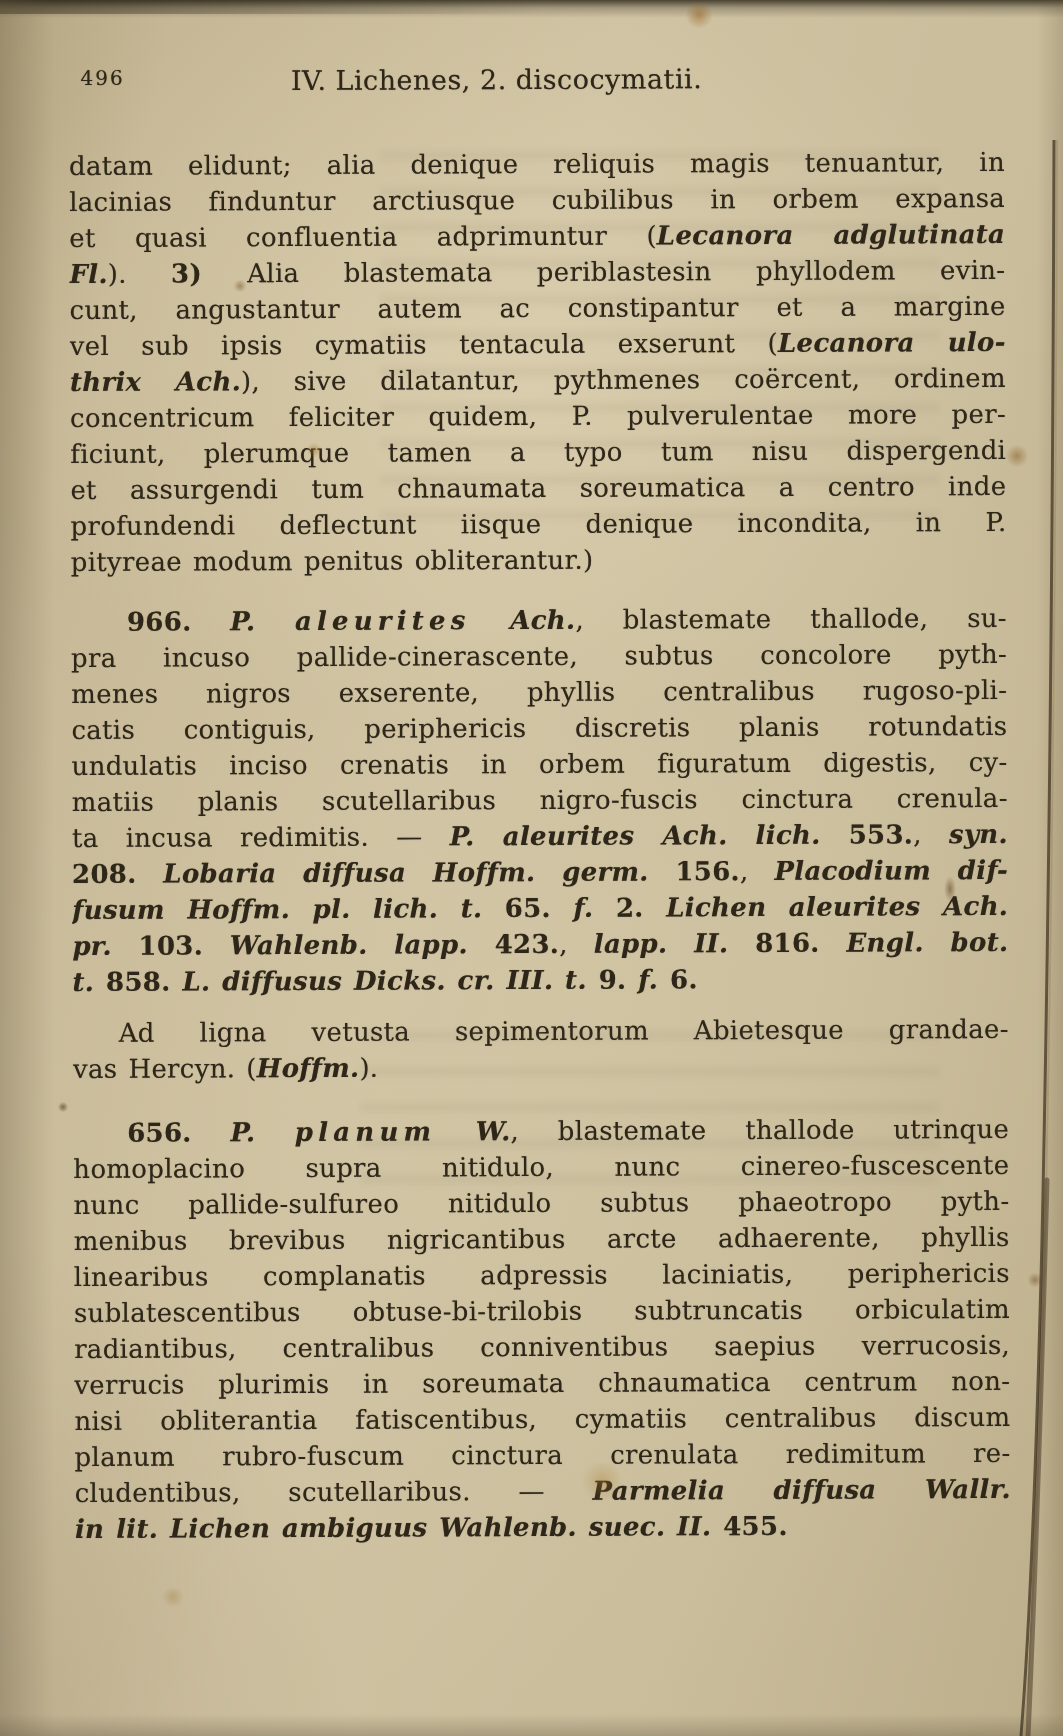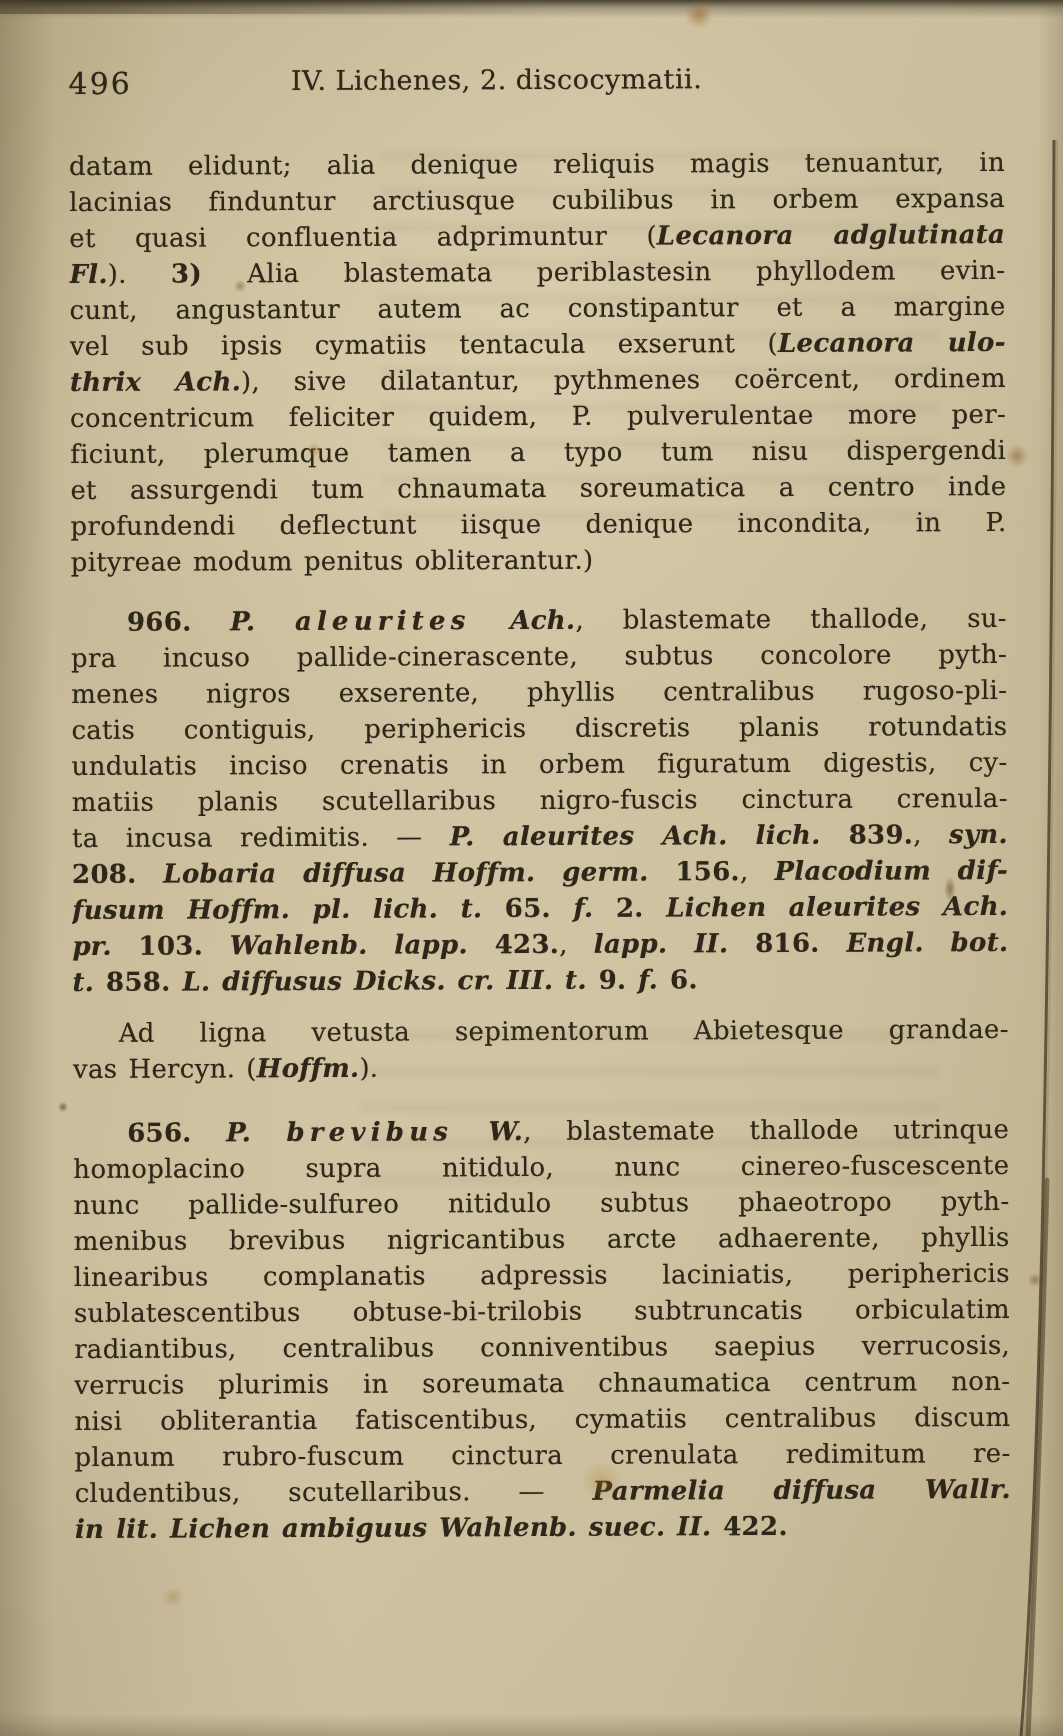--- a/index.html
+++ b/index.html
@@ -21,21 +21,21 @@
   #left-edge{left:0;top:0;width:54px;height:100%;
     background:linear-gradient(to right, rgba(98,85,60,.30), rgba(98,85,60,0));}
   #bottom-edge{left:0;bottom:0;width:100%;height:22px;
     background:linear-gradient(to top, rgba(78,67,44,.28), rgba(78,67,44,0));}
   #right-strip{right:0;top:0;width:26px;height:100%;
     background:linear-gradient(to right, rgba(96,81,54,0), rgba(96,81,54,.22));}
   .stain{position:absolute;border-radius:50%;pointer-events:none;}
   .ghost{position:absolute;pointer-events:none;opacity:.45;filter:blur(3px);
     background:repeating-linear-gradient(to bottom, rgba(104,96,74,.14) 0 11px, rgba(104,96,74,0) 11px 36px);}
   #scan-content{position:absolute;left:0;top:0;width:100%;height:100%;transform:rotate(-.25deg);}
-  #page-number{position:absolute;left:72px;top:64px;font-size:30px;letter-spacing:2px;
+  #page-number{position:absolute;left:84px;top:64px;font-size:20px;letter-spacing:2px;
     text-shadow:0 0 1px rgba(46,40,25,.55);}
   #running-title{position:absolute;left:240px;top:64px;width:520px;text-align:center;font-size:27px;
     letter-spacing:.5px;text-shadow:0 0 1px rgba(46,40,25,.5);}
   #body-text{position:absolute;left:72px;top:146px;width:936px;font-size:26px;
     letter-spacing:.3px;word-spacing:2.5px;text-shadow:0 0 1px rgba(46,40,25,.45);}
   .para{margin:0;}
   .para-entry-966{margin-top:24px;}
   .para-habitat-966{margin-top:15px;}
   .para-entry-967{margin-top:28px;}
   .line{height:36px;line-height:36px;text-align:justify;text-align-last:justify;overflow:hidden;}
@@ -69,43 +69,43 @@
           <div class="line"><span>profundendi deflectunt iisque denique incondita, in P.</span></div>
           <div class="line last"><span>pityreae modum penitus obliterantur.)</span></div>
         </div>
         <div class="para para-entry-966">
           <div class="line" style="text-indent: 56px;"><span class="bd un">966.</span><span> </span><span class="it bd">P. </span><span class="it bd sp">aleurites</span><span class="it bd"> Ach.</span><span>, blastemate thallode, su-</span></div>
           <div class="line"><span>pra incuso pallide-cinerascente, subtus concolore pyth-</span></div>
           <div class="line"><span>menes nigros exserente, phyllis centralibus rugoso-pli-</span></div>
           <div class="line"><span>catis contiguis, periphericis discretis planis rotundatis</span></div>
           <div class="line"><span>undulatis inciso crenatis in orbem figuratum digestis, cy-</span></div>
           <div class="line"><span>matiis planis scutellaribus nigro-fuscis cinctura crenula-</span></div>
-          <div class="line"><span>ta incusa redimitis. — </span><span class="it bd">P. aleurites Ach. lich.</span><span class="bd"> 839.</span><span>, </span><span class="it bd">syn.</span></div>
+          <div class="line"><span>ta incusa redimitis. — </span><span class="it bd">P. aleurites Ach. lich.</span><span class="bd"> 553.</span><span>, </span><span class="it bd">syn.</span></div>
           <div class="line"><span class="bd">208. </span><span class="it bd">Lobaria diffusa Hoffm. germ.</span><span class="bd"> 156.</span><span>, </span><span class="it bd">Placodium dif-</span></div>
           <div class="line"><span class="it bd">fusum Hoffm. pl. lich. t.</span><span class="bd"> 65. </span><span class="it bd">f.</span><span class="bd"> 2. </span><span class="it bd">Lichen aleurites Ach.</span></div>
           <div class="line"><span class="it bd">pr.</span><span class="bd"> 103. </span><span class="it bd">Wahlenb. lapp.</span><span class="bd"> 423.</span><span>, </span><span class="it bd">lapp. II.</span><span class="bd"> 816. </span><span class="it bd">Engl. bot.</span></div>
           <div class="line last"><span class="it bd">t.</span><span class="bd"> 858. </span><span class="it bd">L. diffusus Dicks. cr. III. t.</span><span class="bd"> 9. </span><span class="it bd">f.</span><span class="bd"> 6.</span></div>
         </div>
         <div class="para para-habitat-966">
           <div class="line" style="text-indent: 46px;"><span>Ad ligna vetusta sepimentorum Abietesque grandae-</span></div>
           <div class="line last"><span>vas Hercyn. (</span><span class="it bd">Hoffm.</span><span>).</span></div>
         </div>
         <div class="para para-entry-967">
-          <div class="line" style="text-indent: 54px;"><span class="bd un">656.</span><span> </span><span class="it bd">P. </span><span class="it bd sp">brevibus</span><span class="it bd"> W.</span><span>, blastemate thallode utrinque</span></div>
+          <div class="line" style="text-indent: 54px;"><span class="bd un">656.</span><span> </span><span class="it bd">P. </span><span class="it bd sp">planum</span><span class="it bd"> W.</span><span>, blastemate thallode utrinque</span></div>
           <div class="line"><span>homoplacino supra nitidulo, nunc cinereo-fuscescente</span></div>
           <div class="line"><span>nunc pallide-sulfureo nitidulo subtus phaeotropo pyth-</span></div>
           <div class="line"><span>menibus brevibus nigricantibus arcte adhaerente, phyllis</span></div>
           <div class="line"><span>linearibus complanatis adpressis laciniatis, periphericis</span></div>
           <div class="line"><span>sublatescentibus obtuse-bi-trilobis subtruncatis orbiculatim</span></div>
           <div class="line"><span>radiantibus, centralibus conniventibus saepius verrucosis,</span></div>
           <div class="line"><span>verrucis plurimis in soreumata chnaumatica centrum non-</span></div>
           <div class="line"><span>nisi obliterantia fatiscentibus, cymatiis centralibus discum</span></div>
           <div class="line"><span>planum rubro-fuscum cinctura crenulata redimitum re-</span></div>
           <div class="line"><span>cludentibus, scutellaribus. — </span><span class="it bd">Parmelia diffusa Wallr.</span></div>
-          <div class="line last"><span class="it bd">in lit. Lichen ambiguus Wahlenb. suec. II.</span><span class="bd"> 422.</span></div>
+          <div class="line last"><span class="it bd">in lit. Lichen ambiguus Wahlenb. suec. II.</span><span class="bd"> 455.</span></div>
         </div>
       </div>
   </div>
 
   <div class="overlay" id="top-edge"></div>
   <div class="overlay" id="top-edge-left"></div>
   <div class="overlay" id="left-edge"></div>
   <div class="overlay" id="bottom-edge"></div>
   <div class="overlay" id="right-strip"></div>
 

